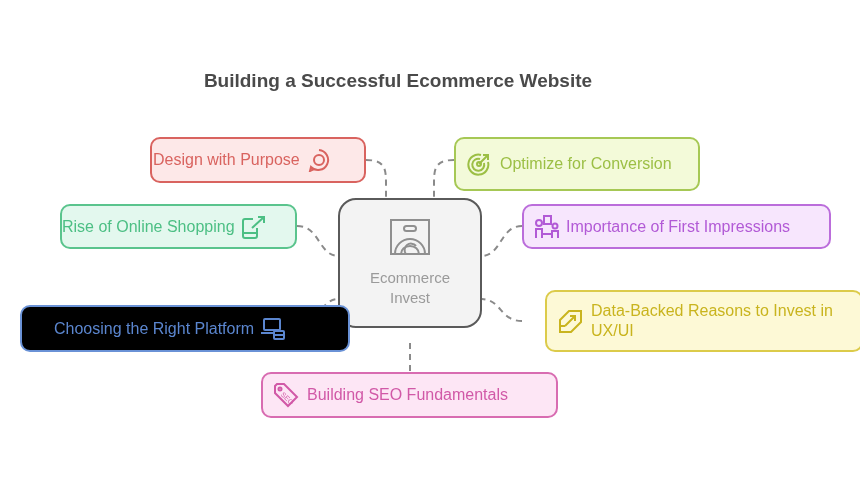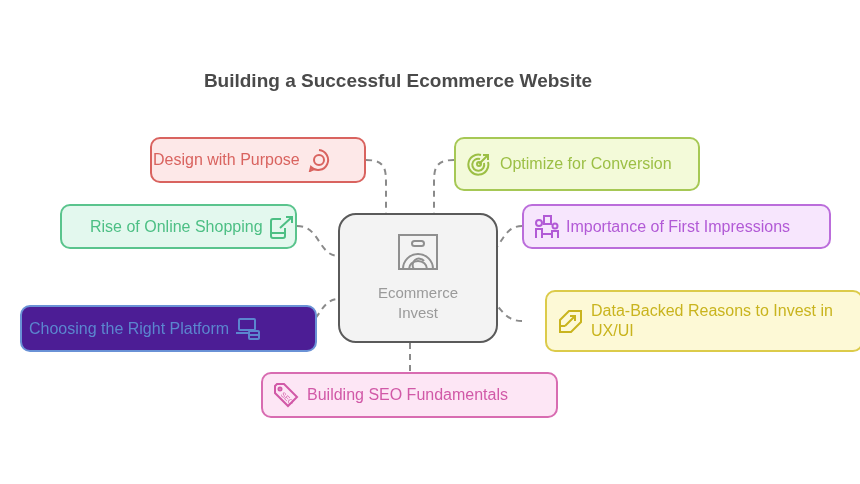--- a/index.html
+++ b/index.html
@@ -2,21 +2,21 @@
 <html><head>
 <meta charset="utf-8">
 <style>
   html, body { margin:0; padding:0; background:#ffffff; }
   body { width:860px; height:484px; position:relative; overflow:hidden; font-family:"Liberation Sans", sans-serif; }
   .title { position:absolute; left:0; top:70px; width:796px; text-align:center; font-weight:bold; font-size:19px; color:#4a4a4a; }
   svg.connectors { position:absolute; left:0; top:0; width:860px; height:484px; }
   .node { position:absolute; box-sizing:border-box; border-radius:10px; border:2px solid; display:flex; align-items:center; font-size:16px; }
   .node .label { white-space:nowrap; line-height:20px; }
   .node .icon { width:26px; height:26px; flex:0 0 26px; display:flex; align-items:center; justify-content:center; }
-  .center { position:absolute; left:338px; top:213px; width:160px; height:130px; box-sizing:border-box; border:2px solid #5a5a5a; border-radius:18px; background:#f3f3f3; display:flex; flex-direction:column; align-items:center; justify-content:center; }
+  .center { position:absolute; left:338px; top:198px; width:144px; height:130px; box-sizing:border-box; border:2px solid #5a5a5a; border-radius:18px; background:#f3f3f3; display:flex; flex-direction:column; align-items:center; justify-content:center; }
   .center .clabel { color:#9a9a9a; font-size:15px; text-align:center; line-height:20px; }
 </style>
 </head>
 <body>
 
 <div class="title">Building a Successful Ecommerce Website</div>
 
 <svg class="connectors">
   <g fill="none" stroke="#8a8a8a" stroke-width="2" stroke-dasharray="6,5">
 
@@ -65,21 +65,21 @@
     <svg width="24" height="24" viewBox="0 0 24 24" fill="none" stroke="#9cbf45" stroke-width="2">
       <path d="M14 3 A10 10 0 1 0 21 10"></path>
       <path d="M13 7 A6 6 0 1 0 17 11"></path>
       <circle cx="12" cy="12" r="2"></circle>
       <path d="M12 12 L21 3 M16 3 L21 3 L21 8"></path>
     </svg>
   </span>
   <span class="label">Optimize for Conversion</span>
 </div>
 
-<div class="node" style="left:60px; top:204px; width:237px; height:45px; border-color:#5ac48d; background:#e3f8ee; color:#4cbf84; padding-left:28px;">
+<div class="node" style="left:60px; top:204px; width:237px; height:45px; border-color:#5ac48d; background:#e3f8ee; color:#4cbf84; padding-left:0;">
   <span class="label">Rise of Online Shopping</span>
   <span class="icon" style="margin-left:6px;">
     <svg width="26" height="26" viewBox="0 0 26 26" fill="none" stroke="#4cbf84" stroke-width="2">
       <path d="M12 5 L4 5 Q2 5 2 7 L2 22 Q2 24 4 24 L14 24 Q16 24 16 22 L16 14"></path>
       <path d="M2 19 L16 19"></path>
       <path d="M11 14 L23 3 M17 3 L23 3 L23 9"></path>
     </svg>
   </span>
 </div>
 
@@ -89,21 +89,21 @@
       <circle cx="5" cy="9" r="3"></circle>
       <path d="M2 24 L2 15 L8 15 L8 24"></path>
       <rect x="10" y="2" width="7" height="8"></rect>
       <circle cx="21" cy="12" r="2.5"></circle>
       <path d="M18 24 L18 17 L24 17 L24 24 M8 20 L18 20"></path>
     </svg>
   </span>
   <span class="label">Importance of First Impressions</span>
 </div>
 
-<div class="node" style="left:20px; top:305px; width:297px; height:47px; border-color:#6a92d6; background:#4c1d95; color:#5b86cf; padding-left:7px;">
+<div class="node" style="left:20px; top:305px; width:330px; height:47px; border-color:#6a92d6; background:#000000; color:#5b86cf; padding-left:32px;">
   <span class="label">Choosing the Right Platform</span>
   <span class="icon" style="margin-left:6px;">
     <svg width="26" height="26" viewBox="0 0 26 26" fill="none" stroke="#5b86cf" stroke-width="2">
       <rect x="4" y="3" width="16" height="11" rx="1"></rect>
       <path d="M1 17 L13 17"></path>
       <rect x="14" y="15" width="10" height="8" rx="1"></rect>
       <path d="M14 19 L24 19"></path>
     </svg>
   </span>
 </div>

